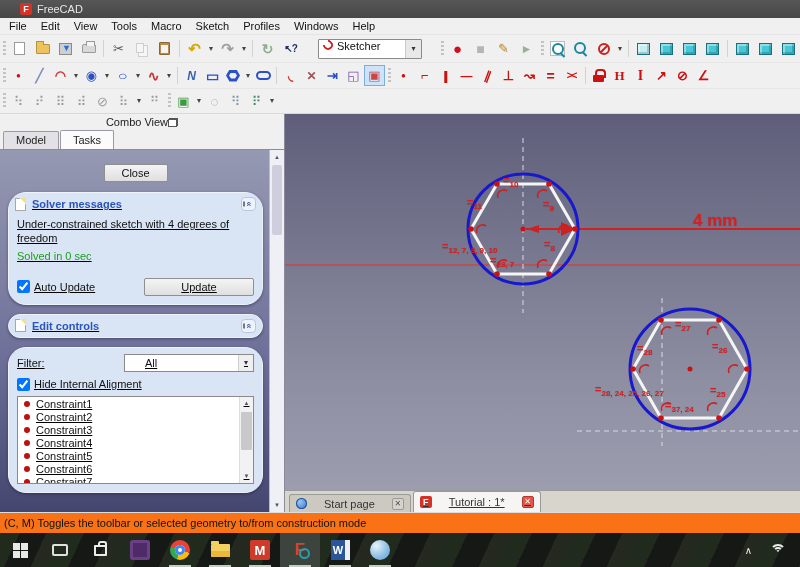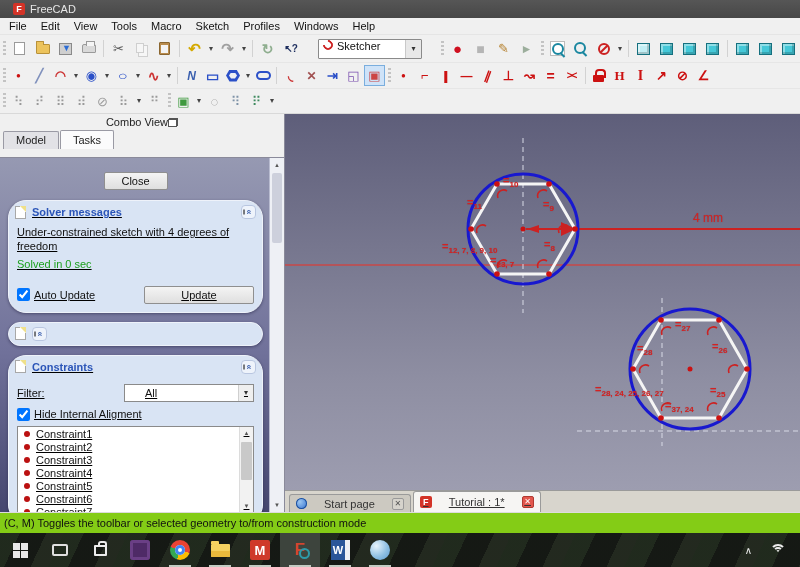--- a/index.html
+++ b/index.html
@@ -1,20 +1,20 @@
 <!DOCTYPE html>
 <html><head>
 <meta charset="utf-8">
 <style>
   * { margin:0; padding:0; box-sizing:border-box; }
   html,body { width:800px; height:567px; overflow:hidden; font-family:"Liberation Sans",sans-serif; font-size:11px; background:#f0f0f0; }
   body { position:relative; }
 
   
-  .titlebar { height:18px; background:linear-gradient(#565656,#474747); color:#e6e6e6; display:flex; align-items:center; padding-left:13px; gap:5px; }
+  .titlebar { height:18px; background:linear-gradient(#565656,#474747); color:#e6e6e6; display:flex; align-items:center; padding-left:20px; gap:5px; }
   .fc-logo { display:inline-flex; align-items:center; justify-content:center; width:12px; height:12px; background:#d33327; color:#fff; font-weight:bold; font-size:9px; border-radius:2px; }
   .fc-logo::before { content:"F"; }
 
   
   .menubar { height:17px; background:#f0f0f0; display:flex; align-items:center; padding-left:2px; border-bottom:1px solid #e5e5e5; }
   .menu-item { padding:1px 7px; color:#111; cursor:default; }
 
   
   .trow { display:flex; align-items:center; background:#f0f0f0; overflow:hidden; white-space:nowrap; }
   .trow1 { height:28px; border-bottom:1px solid #e6e6e6; }
@@ -121,21 +121,21 @@
 
   
   .combo { width:285px; display:flex; flex-direction:column; background:#f0f0f0; border-right:1px solid #8a8a9a; }
   .combo-titlebar { height:16px; display:flex; align-items:center; justify-content:center; padding:0 5px; color:#222; background:#f0f0f0; }
   .float-btn { width:10px; height:9px; position:relative; }
   .float-btn::before { content:""; position:absolute; right:0; top:0; width:7px; height:6px; border:1px solid #555; background:#fff; }
   .float-btn::after { content:""; position:absolute; left:0; bottom:0; width:7px; height:6px; border:1px solid #555; background:#fff; }
   .combo-tabs { height:19px; display:flex; align-items:flex-end; padding-left:3px; background:#f0f0f0; gap:1px; }
   .ctab { padding:2px 12px 3px; border:1px solid #9a9aa4; border-bottom:none; background:#e2e2e6; color:#222; border-radius:2px 2px 0 0; }
   .ctab.active { background:#fbfbfc; position:relative; top:0px; padding-top:3px; }
-  .combo-body { flex:1; display:flex; background:linear-gradient(#9699b2,#70719a 55%,#45466f); overflow:hidden; border-top:1px solid #8a8a9a;margin-top:8px; }
+  .combo-body { flex:1; display:flex; background:linear-gradient(#9699b2,#70719a 55%,#45466f); overflow:hidden; border-top:1px solid #8a8a9a; }
   .tasks-col { flex:1; padding:8px 6px 0 8px; overflow:hidden; }
 
   .close-row { display:flex; justify-content:center; padding:6px 0 10px; }
   .btn { background:linear-gradient(#f4f4f4,#dfdfdf); border:1px solid #8f8f8f; border-radius:2px; padding:2px 14px; color:#111; font-size:11px; }
   .close-btn { min-width:64px; }
 
   .sect { background:#d9e4f4; border:1px solid #eef2fa; border-radius:18px; box-shadow:0 1px 3px rgba(20,20,50,.45); margin-bottom:9px; overflow:hidden;text-decoration:underline; }
   .sect-head { display:flex; align-items:center; gap:6px; padding:4px 6px; }
   .sect-title { color:#2b55b8; font-weight:bold; flex:1; }
   .doc-ico { width:11px; height:13px; background:#fff; border:1px solid #a8a8a8; position:relative; }
@@ -165,33 +165,33 @@
   .outer-scroll { width:15px; background:#eef0f5; border-left:1px solid #b9bcd0; display:flex; flex-direction:column; }
   .outer-scroll .track { flex:1; position:relative; }
 
   
   .vp-wrap { flex:1; display:flex; flex-direction:column; min-width:0; }
   .viewport { position:relative; width:515px; height:376px; background:linear-gradient(#5e5e7a,#8e8ea2 70%,#9d9db0); overflow:hidden; }
   .viewport svg { position:absolute; left:0; top:0; }
   .vp-label { position:absolute; color:#d42222; font-weight:bold; font-size:10px; white-space:nowrap; text-shadow:0 0 1px rgba(120,0,0,.35); }
   .vp-label .eqsym { font-size:11px; font-weight:900; }
   .vp-label sub { font-size:8px; }
-  .vp-label.dim { font-size:12px; font-weight:normal;text-align:center; }
+  .vp-label.dim { font-size:17px; font-weight:bold;text-align:center; }
 
   
   .mdi { height:22px; background:#d8d5cd; border-top:1px solid #9a9a9a; display:flex; align-items:flex-end; padding-left:4px; gap:2px; }
   .mtab { display:flex; align-items:center; gap:17px; height:18px; padding:0 6px; background:#ccc9c1; border:1px solid #9a9a9a; border-bottom:none; border-radius:3px 3px 0 0; color:#333; }
   .mtab.active { background:#f6f5f3; height:21px;text-decoration:underline; }
   .globe-ico { width:11px; height:11px; border-radius:50%; background:radial-gradient(circle at 35% 35%,#9cc6f0,#2f6fd0); box-shadow:inset 0 0 0 1px #1d4f9c; }
   .tabx { width:12px; height:12px; border:1px solid #999; background:#d6d3cc; color:#555; font-size:8px; line-height:10px; text-align:center; border-radius:2px; }
   .tabx.red { background:#e2574d; border-color:#b03a32; color:#fff; }
   .tabx::before { content:"✕"; }
 
   
-  .statusbar { height:21px; background:#84cc16; border-top:1px solid #dcdcdc; display:flex; align-items:center; padding-left:4px; color:#111; }
+  .statusbar { height:21px; background:#f97316; border-top:1px solid #dcdcdc; display:flex; align-items:center; padding-left:4px; color:#111; }
 
   
   .taskbar { height:34px; background:#191d18 repeating-linear-gradient(115deg, rgba(44,62,38,.4) 0 18px, rgba(14,17,13,.35) 18px 42px, rgba(58,70,48,.3) 42px 58px); display:flex; align-items:stretch; }
   .tkbtn { width:40px; display:flex; align-items:center; justify-content:center; position:relative; background:transparent; border:none; }
   .tkbtn[data-active="true"] { background:#3d443d; }
   .tkbtn[data-open="true"]::after { content:""; position:absolute; bottom:0; left:9px; right:9px; height:2px; background:#c3ccc3; }
   .ti2 { display:inline-flex; align-items:center; justify-content:center; }
   [data-name="windows-start-icon"] { width:15px; height:15px; background-image:linear-gradient(#e8e8e8,#e8e8e8),linear-gradient(#e8e8e8,#e8e8e8),linear-gradient(#e8e8e8,#e8e8e8),linear-gradient(#e8e8e8,#e8e8e8); background-size:7px 7px; background-position:0 0,8px 0,0 8px,8px 8px; background-repeat:no-repeat; }
   [data-name="task-view-icon"] { width:16px; height:12px; border:2px solid #e0e0e0; border-radius:2px; }
   [data-name="store-icon"] { width:13px; height:11px; border:2px solid #ececec; border-radius:1px; position:relative; }
@@ -568,30 +568,26 @@
                 <span data-name="auto-update-label">Auto Update</span>
               </label>
               <button class="btn update-btn" data-name="update-button">Update</button>
             </div>
           </div>
         </div>
 
         <div class="sect" data-name="edit-controls-section">
           <div class="sect-head">
             <span class="doc-ico" data-name="note-icon"></span>
+            <span class="sect-title" data-name="edit-controls-title">Edit controls</span>
             <span class="chev" data-name="collapse-chevron-icon"></span>
           </div>
         </div>
 
         <div class="sect" data-name="constraints-section" style="margin-bottom:0;">
-          <div class="sect-head">
-            <span class="doc-ico" data-name="note-icon"></span>
-            <span class="sect-title" data-name="constraints-title">Constraints</span>
-            <span class="chev" data-name="collapse-chevron-icon"></span>
-          </div>
           <div class="sect-body">
             <div class="filter-row">
               <span data-name="filter-label">Filter:</span>
               <span class="select" data-name="constraints-filter-select">
                 <span class="lbl" data-name="filter-value">All</span>
                 <span class="dd" data-name="dropdown-arrow-icon2">▾</span>
               </span>
             </div>
             <label class="cb-wrap" data-name="hide-internal-option">
               <input type="checkbox" data-name="hide-internal-checkbox" checked="true" style="">

